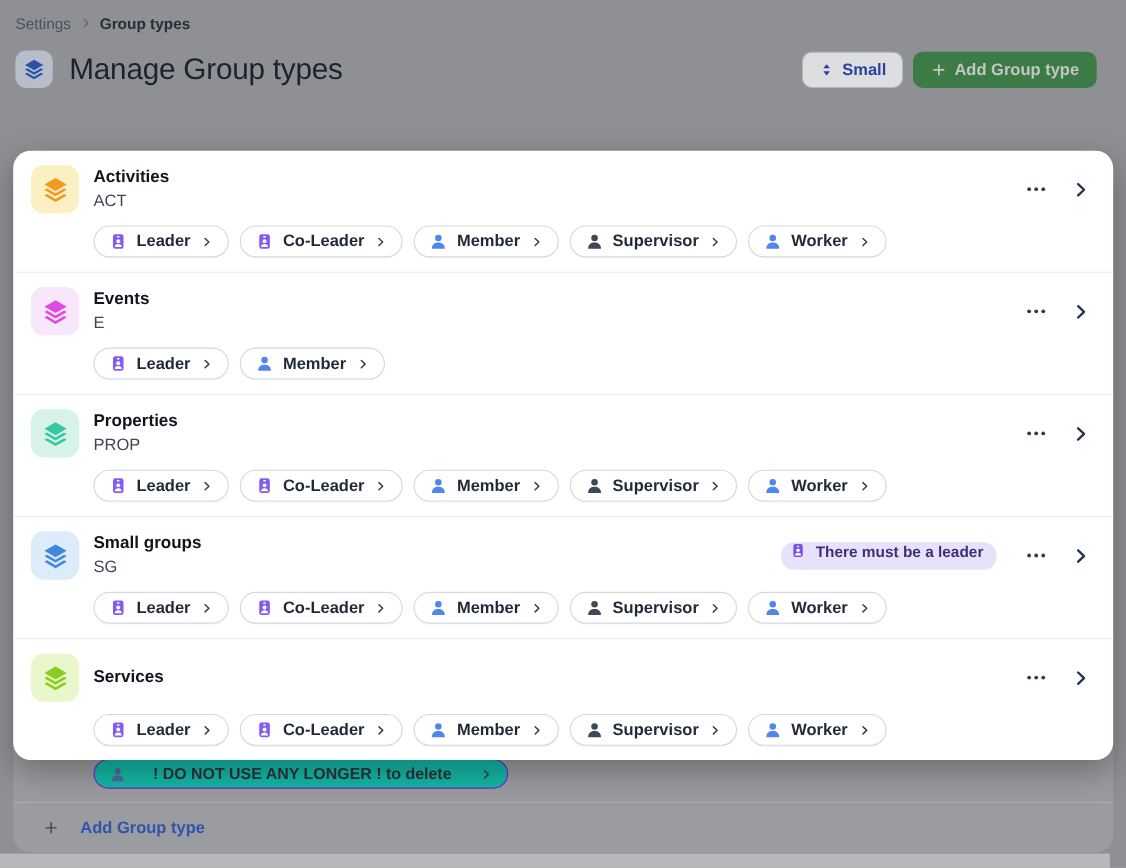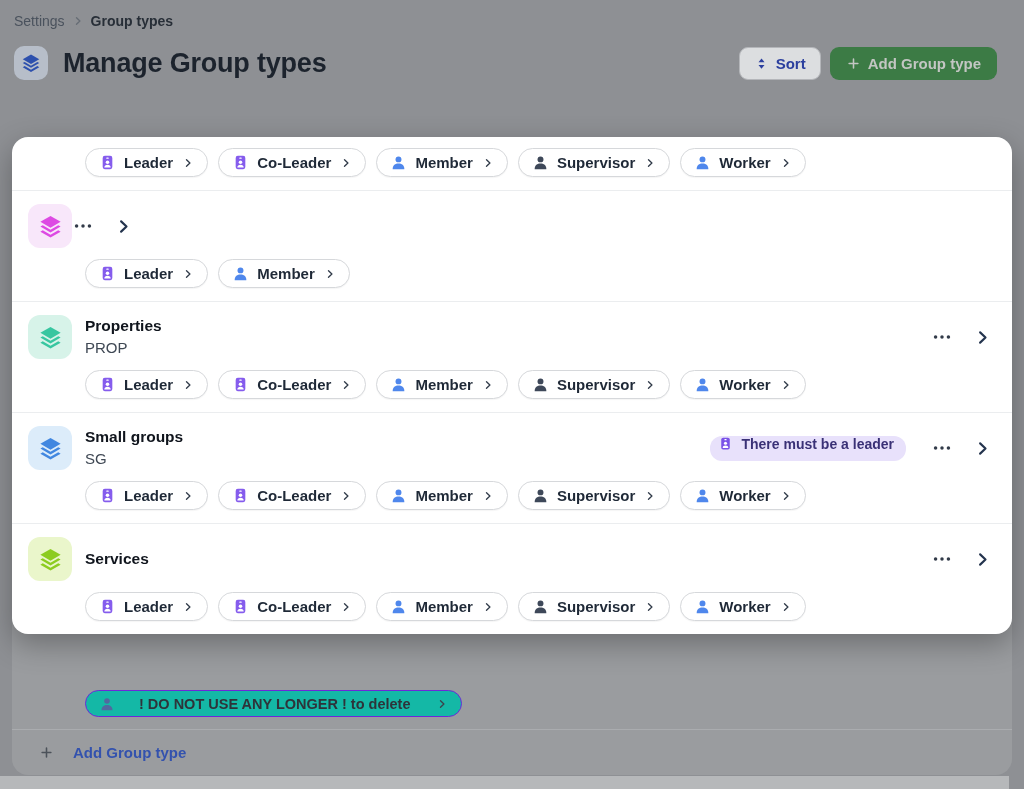--- a/index.html
+++ b/index.html
@@ -14,21 +14,21 @@
   .header { position:absolute; top:0; left:0; right:0; padding:13px 12px 0 14px; }
   .breadcrumb { display:flex; align-items:center; gap:7px; font-size:14px; }
   .crumb-settings { color:#4a525d; font-weight:400; }
   .crumb-sep { width:12px; height:12px; color:#676d75; display:inline-flex; }
   .crumb-sep svg { width:12px; height:12px; }
   .crumb-current { color:#272e37; font-weight:700; }
   .title-row { margin-top:17px; display:flex; align-items:center; }
   .title-icon { width:34px; height:34px; border-radius:10px; background:#b7bec9; color:#2d50ad;
                 display:flex; align-items:center; justify-content:center; flex:0 0 auto; }
   .title-icon svg { width:22px; height:22px; }
-  .page-title { margin-left:15px; font-size:27px; font-weight:700; color:#1c232d; letter-spacing:-0.2px;text-align:center; }
+  .page-title { margin-left:15px; font-size:27px; font-weight:400; color:#1c232d; letter-spacing:-0.2px;text-align:center; }
   .header-actions { margin-left:auto; display:flex; gap:9px; }
   .btn { display:flex; align-items:center; gap:7px; height:33px; border-radius:9px; font-size:15px;
          font-weight:700; padding:0 14px; cursor:pointer; border:none; font-family:inherit; }
   .btn-sort { background:#dcdee0; border:1px solid #b4b6ba; color:#2b3f9e; }
   .btn-sort svg { width:15px; height:15px; }
   .btn-add { background:#3c7b45; color:#c3c6c3; padding:0 16px; }
   .btn-add svg { width:15px; height:15px; }
 
   
   .panel { position:absolute; left:12px; top:137px; width:1000px; height:638px;
@@ -109,21 +109,21 @@
         </span>
       <h1 class="page-title">Manage Group types</h1>
       <div class="header-actions">
         <button class="btn btn-sort">
           <span style="display:inline-flex">
               <svg viewBox="0 0 24 24" fill="currentColor">
                 <path d="M12 3.8 16.8 9.8H7.2z"></path>
                 <path d="M12 20.2 7.2 14.2h9.6z"></path>
               </svg>
             </span>
-          <span>Sort</span>
+          <span>Small</span>
         </button>
         <button class="btn btn-add">
           <span style="display:inline-flex">
               <svg viewBox="0 0 24 24" fill="none" stroke="currentColor" stroke-width="2.5" stroke-linecap="round">
                 <path d="M12 5v14M5 12h14"></path>
               </svg>
             </span>
           <span>Add Group type</span>
         </button>
       </div>
@@ -153,20 +153,46 @@
         <span class="footer-plus">
             <svg viewBox="0 0 24 24" fill="none" stroke="currentColor" stroke-width="2.5" stroke-linecap="round">
               <path d="M12 5v14M5 12h14"></path>
             </svg>
           </span>
         <span class="footer-label">Add Group type</span>
       </div>
     </div>
     <div class="card" id="card">
   <div class="row">
+    <div class="row-head">
+      <span class="tile" style="background:#faf0c4;color:#f19920">
+              <svg viewBox="0 0 24 24" fill="currentColor">
+                <path d="M12 2.6 21 7.8 12 13 3 7.8Z"></path>
+                <path d="M5.1 10.9 3 12.1 12 17.3 21 12.1 18.9 10.9 12 14.9Z"></path>
+                <path d="M5.1 15.4 3 16.6 12 21.8 21 16.6 18.9 15.4 12 19.4Z"></path>
+              </svg>
+            </span>
+      <div class="row-titles">
+        <div class="row-name">Activities</div>
+        <div class="row-code">ACT</div>
+      </div>
+
+      <span class="dots">
+              <svg viewBox="0 0 24 24" fill="currentColor">
+                <circle cx="5" cy="12" r="1.9"></circle>
+                <circle cx="12" cy="12" r="1.9"></circle>
+                <circle cx="19" cy="12" r="1.9"></circle>
+              </svg>
+            </span>
+      <span class="row-chev">
+              <svg viewBox="0 0 24 24" fill="none" stroke="currentColor" stroke-width="2.7" stroke-linecap="round" stroke-linejoin="round">
+                <path d="M9 5.5 15.8 12 9 18.5"></path>
+              </svg>
+            </span>
+    </div>
     <div class="chips">
       <button class="chip">
         <span class="chip-icon icon-id-badge">
                 <svg viewBox="0 0 24 24" fill="currentColor">
                   <rect x="5.2" y="2.6" width="13.6" height="18.8" rx="3"></rect>
                   <rect x="10.2" y="4.9" width="3.6" height="1.9" rx="0.95" fill="#fff"></rect>
                   <circle cx="12" cy="11.6" r="2.5" fill="#fff"></circle>
                   <path d="M7.5 19.1c0-2.5 2-3.8 4.5-3.8s4.5 1.3 4.5 3.8z" fill="#fff"></path>
                 </svg>
               </span>
@@ -239,20 +265,24 @@
   </div>
   <div class="row">
     <div class="row-head">
       <span class="tile" style="background:#f8e7fa;color:#dd4ae3">
               <svg viewBox="0 0 24 24" fill="currentColor">
                 <path d="M12 2.6 21 7.8 12 13 3 7.8Z"></path>
                 <path d="M5.1 10.9 3 12.1 12 17.3 21 12.1 18.9 10.9 12 14.9Z"></path>
                 <path d="M5.1 15.4 3 16.6 12 21.8 21 16.6 18.9 15.4 12 19.4Z"></path>
               </svg>
             </span>
+      <div class="row-titles">
+        <div class="row-name">Events</div>
+        <div class="row-code">E</div>
+      </div>
 
       <span class="dots">
               <svg viewBox="0 0 24 24" fill="currentColor">
                 <circle cx="5" cy="12" r="1.9"></circle>
                 <circle cx="12" cy="12" r="1.9"></circle>
                 <circle cx="19" cy="12" r="1.9"></circle>
               </svg>
             </span>
       <span class="row-chev">
               <svg viewBox="0 0 24 24" fill="none" stroke="currentColor" stroke-width="2.7" stroke-linecap="round" stroke-linejoin="round">

